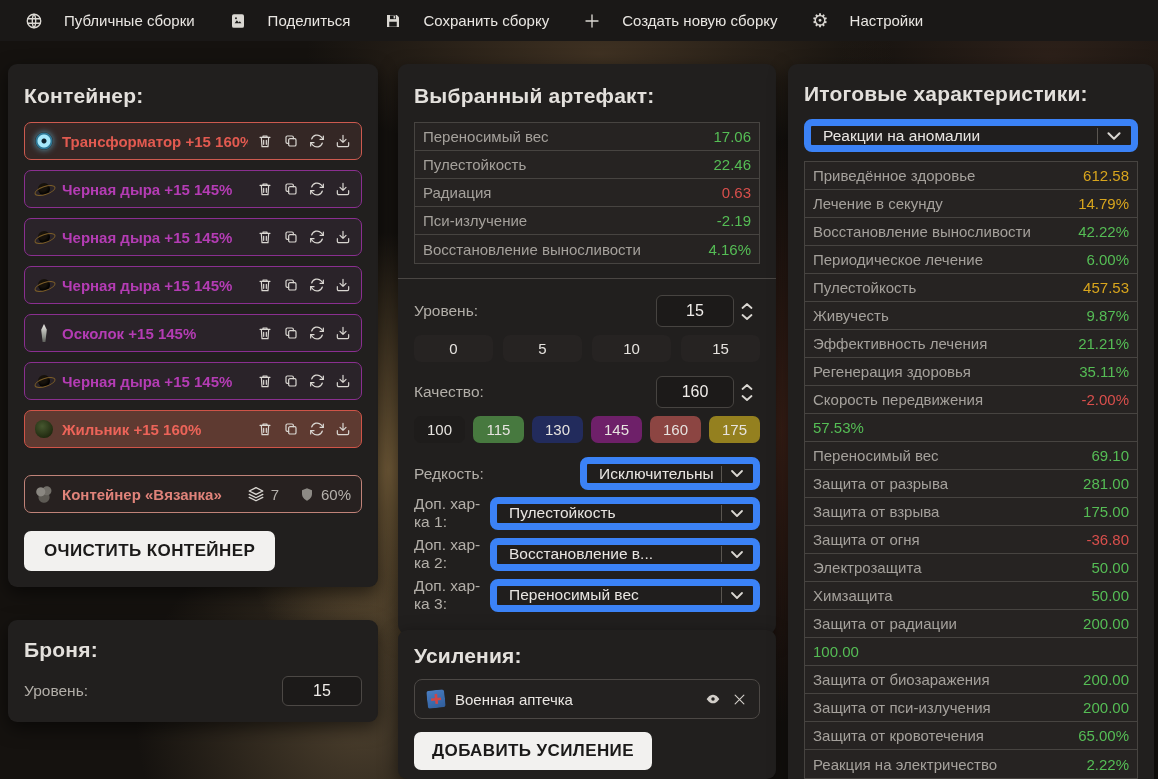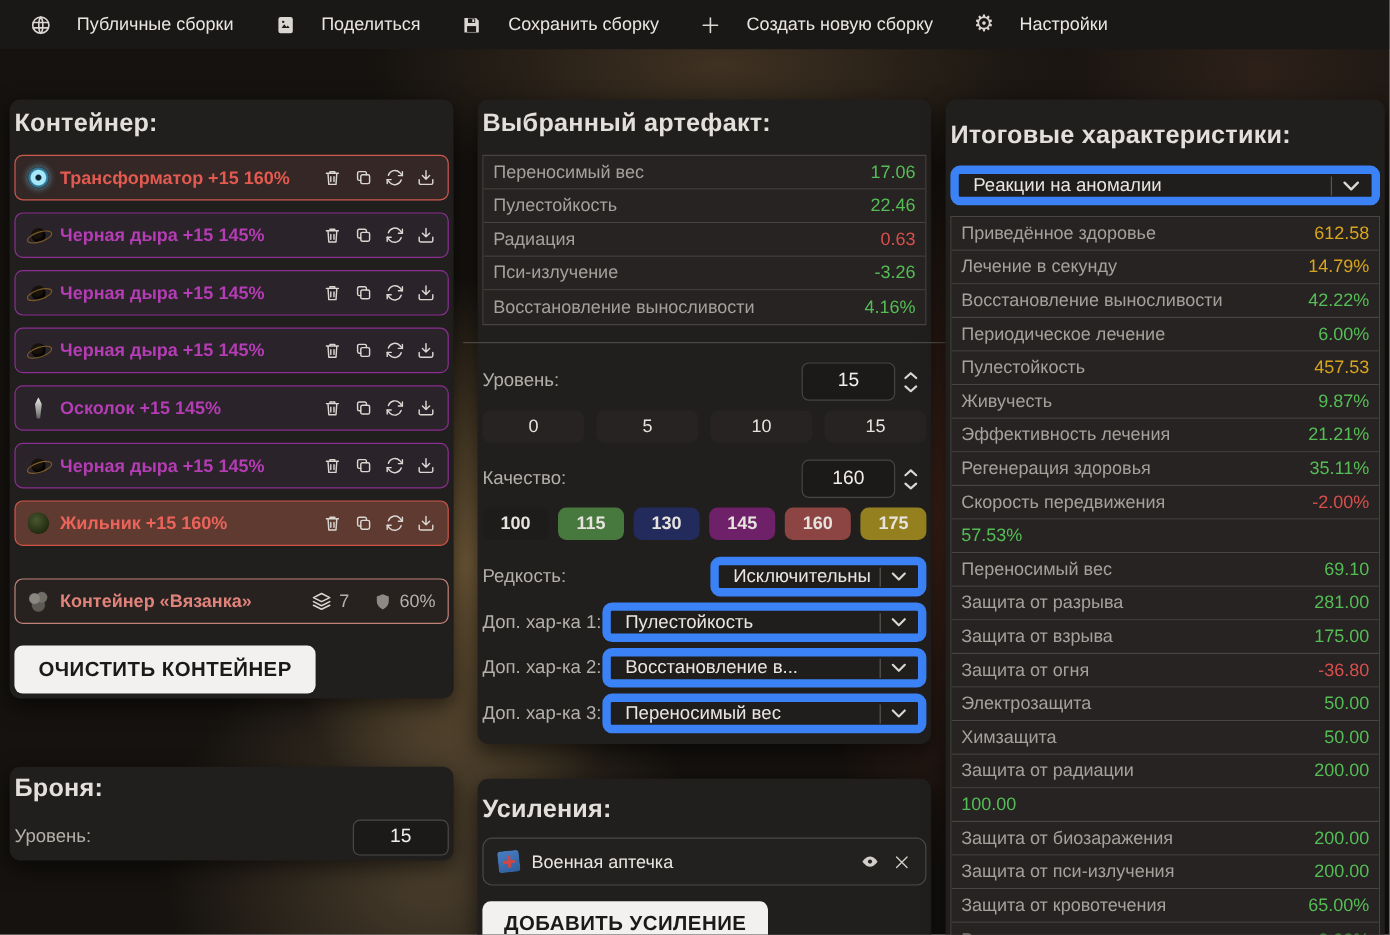--- a/index.html
+++ b/index.html
@@ -27,21 +27,21 @@
   }
   .tb-item { display:flex; align-items:center; gap:21px; font-size:15px; color:#e9e6e2; cursor:pointer; white-space:nowrap; }
   .icn { display:inline-flex; align-items:center; justify-content:center; color:#dad7d2; }
   .icn svg { stroke:currentColor; fill:none; stroke-width:1.8; stroke-linecap:round; stroke-linejoin:round; }
   .icn.filled svg { fill:currentColor; stroke:none; }
   .gear-glyph { font-size:19px; line-height:1; color:#dad7d2; }
 
   
   .panel {
     position:absolute; background:#211f1e; border-radius:9px;
-    box-shadow:0 6px 18px rgba(0,0,0,.55); padding:4px;margin-top:19px;
+    box-shadow:0 6px 18px rgba(0,0,0,.55); padding:16px;
   }
   .panel h2 { font-size:21px; font-weight:600; color:#e3e0dc; letter-spacing:.2px; }
 
   #container-panel { left:8px; top:64px; width:370px; }
   #armor-panel     { left:8px; top:620px; width:370px; }
   #artifact-panel  { left:398px; top:64px; width:378px; }
   #boosts-panel    { left:398px; top:630px; width:378px; height:149px; }
   #totals-panel    { left:788px; top:64px; width:366px; height:760px; }
 
   
@@ -142,21 +142,21 @@
   }
   .spin-arrows { width:26px; display:flex; flex-direction:column; align-items:center; gap:3px; color:#c9c5c0; }
   .spin-arrows .icn { cursor:pointer; }
 
   .preset-row { display:flex; gap:10px; margin-bottom:14px; }
   .preset-row .pbtn {
     flex:1; height:27px; background:#262322; border:none; border-radius:7px;
     color:#e6e3df; font-size:15px; cursor:pointer; font-family:inherit;
   }
   .quality-row { gap:8px; }
-  .quality-row .pbtn { font-weight:700;text-align:center; }
+  .quality-row .pbtn { font-weight:400;text-align:center; }
 
   .select-row { display:flex; align-items:center; margin-bottom:5px; }
   .select-row .lbl { flex:1; }
   .select {
     height:33px; background:#201e1d; border:7px solid #3b82f6; border-radius:8px;
     display:flex; align-items:center; padding:0 9px 0 12px; gap:8px; cursor:pointer;
     font-size:15.5px; color:#e9e6e2;
   }
   .select .val { flex:1; white-space:nowrap; overflow:hidden; }
   .select .sep { width:1px; height:16px; background:#5a5651; }
@@ -510,21 +510,21 @@
           <span class="s-value t-green">22.46</span>
         </div>
 
         <div class="stat-row">
           <span class="s-label">Радиация</span>
           <span class="s-value t-red">0.63</span>
         </div>
 
         <div class="stat-row">
           <span class="s-label">Пси-излучение</span>
-          <span class="s-value t-green">-3.26</span>
+          <span class="s-value t-green">-2.19</span>
         </div>
 
         <div class="stat-row">
           <span class="s-label">Восстановление выносливости</span>
           <span class="s-value t-green">4.16%</span>
         </div>
       </div>
 
     <div class="divider"></div>
 

